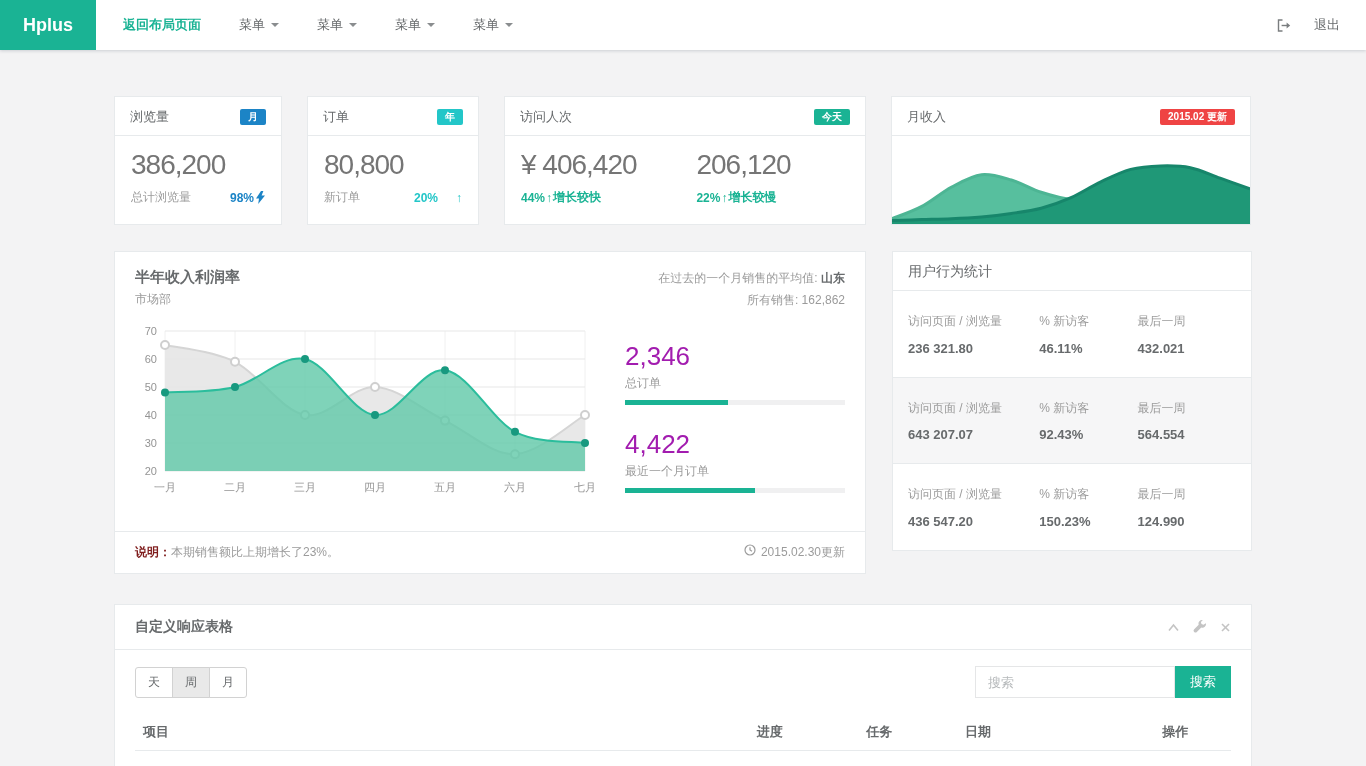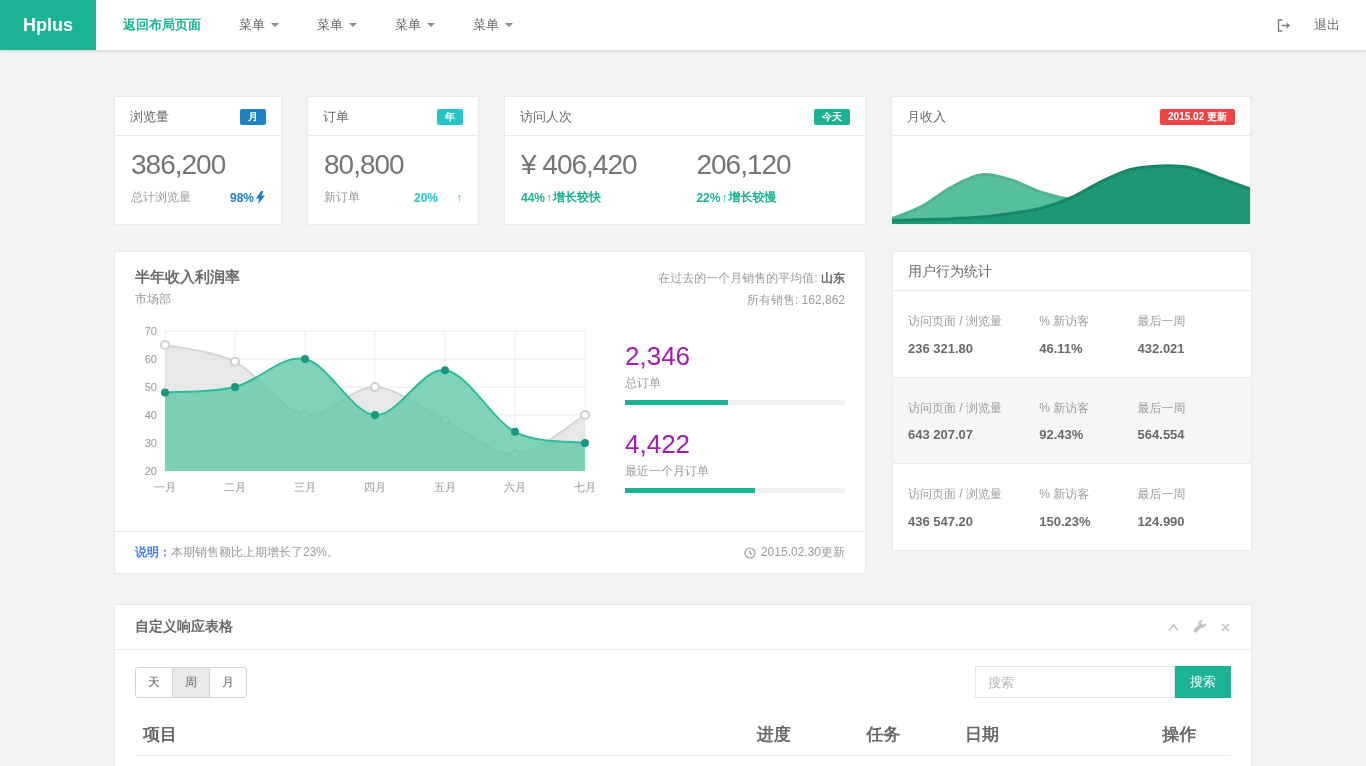--- a/index.html
+++ b/index.html
@@ -50,22 +50,22 @@
   .panel-head-right{text-align:right;font-size:12px;color:#9b9b9b;line-height:1.8}
   .panel-head-right b{color:#676a6c}
   .panel-body{display:flex;gap:20px;padding:6px 20px 14px}
   .chart-wrap{width:470px}
   .right-stats{flex:1;padding-top:22px}
   .big-num{font-size:26px;color:#a21caf}
   .small-label{font-size:12px;color:#9b9b9b;margin:3px 0 8px}
   .progress{height:5px;background:#f0f0f1;margin-bottom:24px}
   .progress-bar{height:100%;background:#1ab394}
   .panel-foot{border-top:1px solid #e7eaec;padding:12px 20px;display:flex;justify-content:space-between;align-items:center;font-size:12px;color:#9b9b9b}
-  .panel-foot b{color:#3b82f6}
-  .foot-right{display:flex;align-items:center;gap:5px}
+  .panel-foot b{color:#7f1d1d}
+  .foot-right{display:flex;align-items:flex-start;gap:5px}
 
   
   .user-panel{width:360px}
   .user-row{display:flex;padding:21px 15px;border-top:1px solid #e7eaec;font-size:12px}
   .user-row.alt{background:#f6f6f7}
   .user-col1{width:40%;padding-right:8px}
   .user-col{width:30%}
   .u-label{color:#9b9b9b;line-height:1.55}
   .u-value{color:#676a6c;font-weight:bold;margin-top:10px;font-size:13px}
 
@@ -81,21 +81,21 @@
   .btn{padding:6px 12px;font-size:12px;background:#fff;border:1px solid #d2d2d2;color:#676a6c;cursor:pointer;font-family:inherit}
   .btn+.btn{margin-left:-1px}
   .btn:first-child{border-radius:3px 0 0 3px}
   .btn:last-child{border-radius:0 3px 3px 0}
   .btn.active{background:#e9e9e9}
   .search-group{display:flex}
   .search-input{width:200px;height:32px;border:1px solid #e5e6e7;padding:6px 12px;font-size:13px;color:#676a6c;outline:none;font-family:inherit}
   .search-input::placeholder{color:#b5b8ba}
   .search-btn{height:32px;background:#1ab394;color:#fff;border:1px solid #1ab394;padding:6px 14px;font-size:13px;cursor:pointer;font-family:inherit}
   table.data-table{width:100%;margin-top:16px;border-collapse:collapse}
-  .data-table th{text-align:left;padding:9px 8px;border-bottom:1px solid #e7eaec;font-size:17px;color:#676a6c;font-weight:bold}
+  .data-table th{text-align:left;padding:9px 8px;border-bottom:1px solid #e7eaec;font-size:13px;color:#676a6c;font-weight:bold}
 
   .tick{font-size:11px;fill:#949494}
   svg text{font-family:inherit}
 </style>
 </head>
 <body>
 
 <header class="navbar">
   <div class="brand">Hplus</div>
   <nav class="nav-links">

